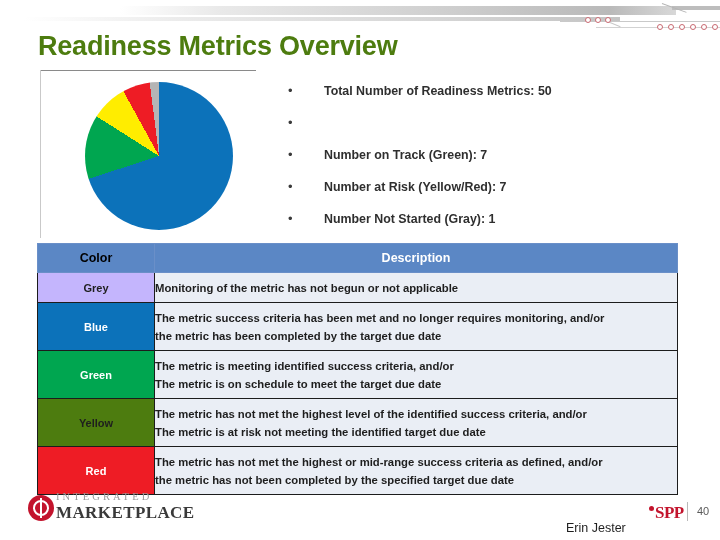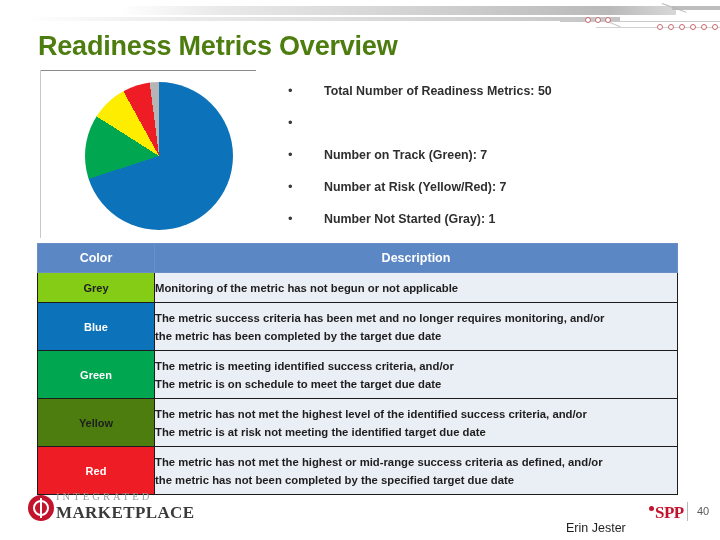--- a/index.html
+++ b/index.html
@@ -39,21 +39,21 @@
   #bullet-list{position:absolute;left:288px;top:80px;width:420px;}
   .bullet-row{display:flex;align-items:flex-start;height:32px;}
   .bullet-mark{width:36px;flex:0 0 36px;color:#3a3a3a;font-size:13px;line-height:22px;text-align:left;}
   .bullet-text{font-size:12.4px;font-weight:bold;color:#2f2f2f;line-height:22px;white-space:nowrap;}
 
   
   #color-table{position:absolute;left:37px;top:243px;width:641px;border-collapse:collapse;
                table-layout:fixed;}
   #color-table th,#color-table td{border:1px solid #1c1c1c;padding:0;vertical-align:middle;}
   #color-table thead th{border-color:#6a8fc8;}
-  .th-color{width:116px;background:#5b87c5;color:#ffffff;font-size:12.5px;font-weight:bold;
+  .th-color{width:116px;background:#5b87c5;color:#000000;font-size:12.5px;font-weight:bold;
             height:28px;text-align:center;}
   .th-desc{background:#5b87c5;color:#ffffff;font-size:12.5px;font-weight:bold;
            height:28px;text-align:center;}
   .cell-color{text-align:center;font-size:11px;font-weight:bold;}
   .cell-desc{background:#eaeef5;color:#1e1e1e;font-size:11.3px;font-weight:bold;
              padding:4px 0 4px 4px;line-height:18px;}
   .cell-desc .ln{display:block;white-space:nowrap;}
 
   
   #footer-logo{position:absolute;left:28px;top:492px;display:flex;align-items:flex-end;}
@@ -132,21 +132,21 @@
 
 <table id="color-table">
   <thead>
     <tr>
       <th class="th-color">Color</th>
       <th class="th-desc">Description</th>
     </tr>
   </thead>
   <tbody>
     <tr style="height:30px;">
-      <td class="cell-color" style="background:#84cc16;color:#1e1e1e;margin-top:17px;">
+      <td class="cell-color" style="background:#c4b5fd;color:#1e1e1e;margin-top:17px;">
         <span>Grey</span>
       </td>
       <td class="cell-desc">
         <span class="ln">Monitoring of the metric has not begun or not applicable</span>
       </td>
     </tr>
     <tr style="height:48px;">
       <td class="cell-color" style="background:#0c72ba;color:#ffffff;">
         <span>Blue</span>
       </td>

